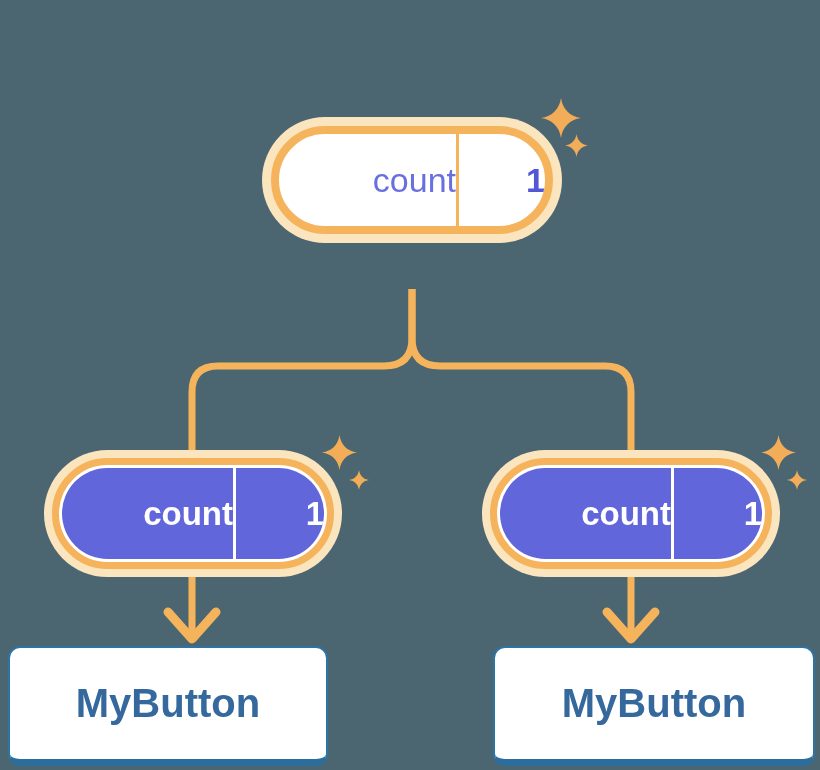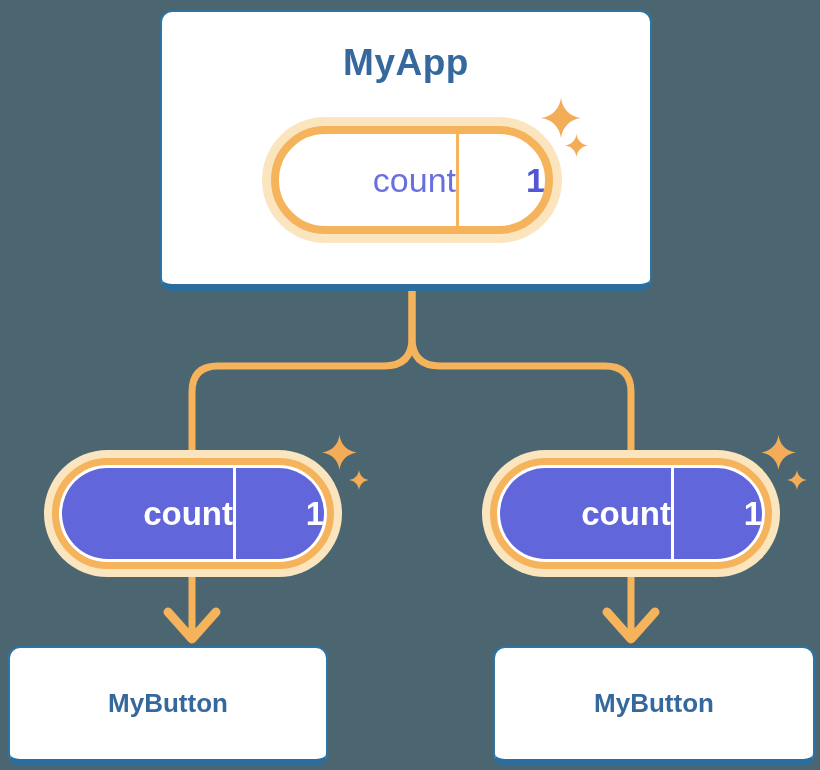--- a/index.html
+++ b/index.html
@@ -21,21 +21,21 @@
   }
   .card-root{left:160px;top:10px;width:492px;height:281px;
     display:flex;flex-direction:column;align-items:center;padding-top:28px;}
   .card-title{
     color:#35699E;font-weight:700;font-size:37px;line-height:46px;
     letter-spacing:0.5px;
   }
   .card-child{display:flex;align-items:center;justify-content:center;}
   .card-child-left{left:8px;top:646px;width:320px;height:120px;}
   .card-child-right{left:493px;top:646px;width:322px;height:120px;}
-  .child-title{color:#35699E;font-weight:700;font-size:26px;}
+  .child-title{color:#35699E;font-weight:700;font-size:40px;}
 
   
   .halo{
     background:#FBE5BE;border-radius:999px;box-sizing:border-box;
     padding:9px;position:absolute;z-index:2;
   }
   .pill-state{left:262px;top:117px;width:300px;height:126px;}
   .ring{
     width:100%;height:100%;box-sizing:border-box;border-radius:999px;
     border:8px solid #F5B35C;background:#ffffff;
@@ -77,23 +77,20 @@
     <g fill="none" stroke="#F5B35C" stroke-width="7">
       <path d="M412 289 V338 Q412 366 384 366 H218 Q192 366 192 392 V641"></path>
       <path d="M412 289 V338 Q412 366 440 366 H605 Q631 366 631 392 V641"></path>
     </g>
     <g fill="none" stroke="#F5B35C" stroke-width="9" stroke-linecap="round" stroke-linejoin="round">
       <path d="M168 612 L192 639 L216 612"></path>
       <path d="M607 612 L631 639 L655 612"></path>
     </g>
   </svg>
 
-  <div class="card card-root">
-    <div class="card-title">MyApp</div>
-  </div>
 
   <div class="halo pill-state">
     <div class="ring">
       <div class="seg seg-key">
         <span class="state-key">count</span>
       </div>
       <div class="divider-orange"></div>
       <div class="seg seg-val">
         <span class="state-val">1</span>
       </div>

